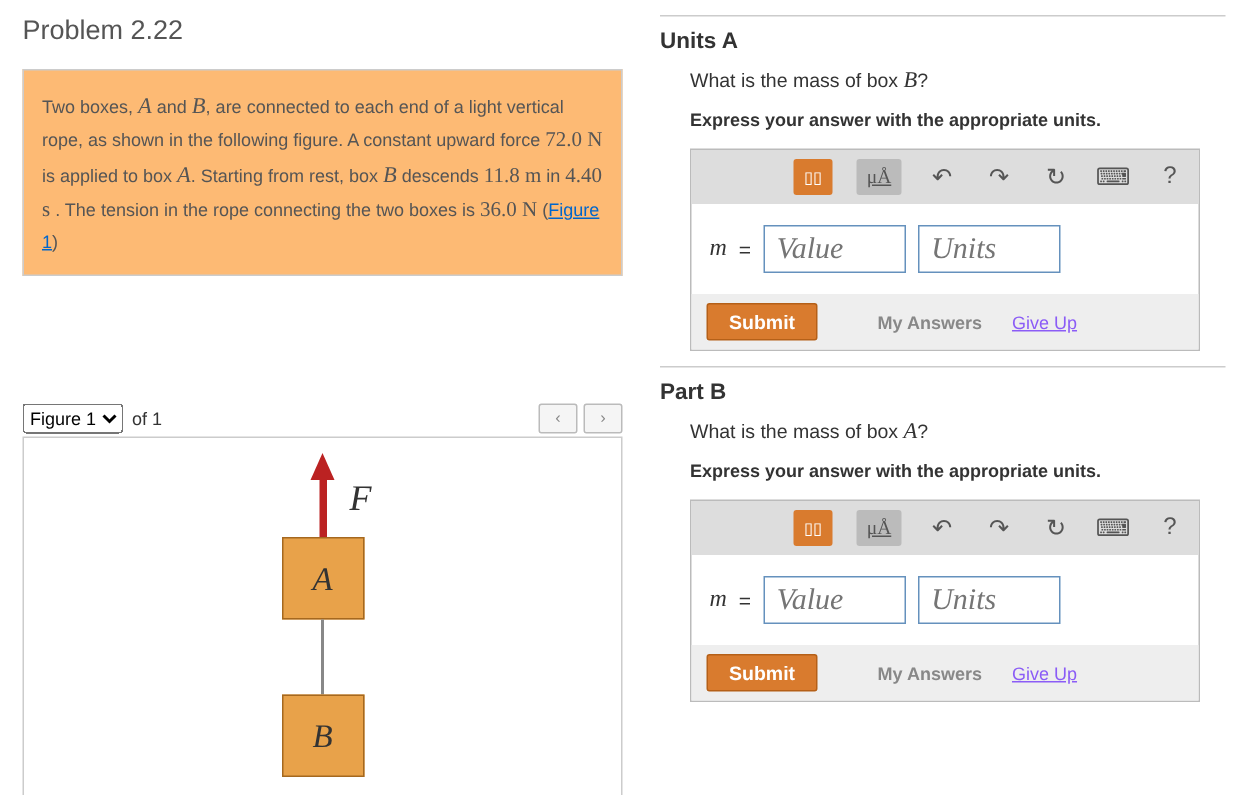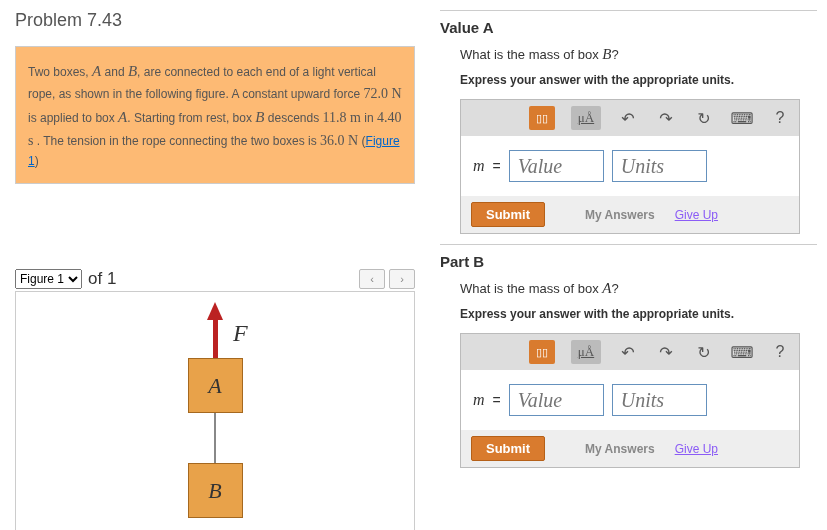--- a/index.html
+++ b/index.html
@@ -6,21 +6,21 @@
   body { font-family: Arial, sans-serif; font-size: 13px; color: #333; background: #fff; width: 827px; height: 530px; display: flex; }
   .left { width: 430px; padding: 10px 15px; }
   .right { width: 397px; padding: 0 10px 10px 10px; }
   .title { font-size: 18px; color: #555; margin-bottom: 15px; }
   .problem-box { border: 1px solid #ccc; background: #fdba74; padding: 12px; font-size: 12px; line-height: 1.6; color: #555; }
   .problem-box .math { font-family: "Times New Roman", serif; font-style: italic; font-size: 15px; }
   .problem-box .num { font-family: "Times New Roman", serif; font-size: 14px; }
   .problem-box a { color: #06c; text-decoration: underline; }
   .fig-bar { margin-top: 85px; display: flex; align-items: center; gap: 4px; border-bottom: 1px solid #ccc; padding-bottom: 2px; }
   .fig-bar select { font-size: 12px; height: 20px; }
-  .fig-bar .of { font-size: 17px; color: #333; padding-left: 2px; }
+  .fig-bar .of { font-size: 12px; color: #333; padding-left: 2px; }
   .fig-bar .spacer { flex: 1; }
   .nav-btn { width: 26px; height: 20px; border: 1px solid #bbb; background: #f5f5f5; border-radius: 2px; font-size: 11px; color: #888; cursor: pointer; text-align: center; line-height: 18px; }
   .fig-canvas { border: 1px solid #ccc; border-top: none; height: 255px; position: relative; }
   .fig-inner { position: absolute; left: 50%; transform: translateX(-50%); top: 10px; width: 80px; }
   .arrow-head { width: 0; height: 0; border-left: 8px solid transparent; border-right: 8px solid transparent; border-bottom: 18px solid #b22; margin: 0 auto; }
   .arrow-stem { width: 5px; height: 38px; background: #b22; margin: 0 auto; }
   .box { width: 55px; height: 55px; background: #e8a24a; border: 1px solid #a5681f; margin: 0 auto; display: flex; align-items: center; justify-content: center; font-family: "Times New Roman", serif; font-style: italic; font-size: 22px; }
   .rope { width: 2px; height: 50px; background: #888; margin: 0 auto; }
   .F-label { position: absolute; left: 58px; top: 18px; font-family: "Times New Roman", serif; font-style: italic; font-size: 24px; }
   hr.sep { border: none; border-top: 1px solid #ccc; margin: 10px 0 8px 0; }
@@ -41,21 +41,21 @@
   .unit-input { width: 95px; }
   .submit-row { background: #eee; padding: 6px 10px; display: flex; align-items: center; gap: 20px; }
   .submit-btn { background: #d97b2e; color: #fff; border: 1px solid #b56018; padding: 4px 14px; font-size: 13px; font-weight: bold; cursor: pointer; border-radius: 2px; text-align: center; }
   .myans { color: #888; font-size: 12px; font-weight: bold; margin-left: 20px; }
   .giveup { color: #8b5cf6; font-size: 12px; text-decoration: underline; cursor: pointer; }
 </style>
 </head>
 <body>
 
 <div class="left">
-  <div class="title">Problem 7.43</div>
+  <div class="title">Problem 2.22</div>
   <div class="problem-box">
     <span>Two boxes, </span><span class="math">A</span><span> and </span><span class="math">B</span><span>, are connected to each end of a light vertical rope, as shown in the following figure. A constant upward force </span><span class="num">72.0 N</span><span> is applied to box </span><span class="math">A</span><span>. Starting from rest, box </span><span class="math">B</span><span> descends </span><span class="num">11.8 m</span><span> in </span><span class="num">4.40 s</span><span> . The tension in the rope connecting the two boxes is </span><span class="num">36.0 N</span><span> (</span><a href="#">Figure 1</a><span>)</span>
   </div>
 
   <div class="fig-bar">
     <select><option>Figure 1</option></select>
     <span class="of">of 1</span>
     <span class="spacer"></span>
     <span class="nav-btn">‹</span>
     <span class="nav-btn">›</span>
@@ -67,21 +67,21 @@
       <div class="arrow-stem"></div>
       <div class="box">A</div>
       <div class="rope"></div>
       <div class="box">B</div>
     </div>
   </div>
 </div>
 
 <div class="right">
   <hr class="sep">
-  <div class="part-title">Value A</div>
+  <div class="part-title">Units A</div>
   <div class="question">
     <span>What is the mass of box </span><span class="math">B</span><span>?</span>
   </div>
   <div class="instr">Express your answer with the appropriate units.</div>
   <div class="answer-box">
     <div class="toolbar">
       <span class="tb-btn frac">▯▯</span>
       <span class="tb-btn mu">μÅ</span>
       <span class="tb-btn">↶</span>
       <span class="tb-btn">↷</span>

